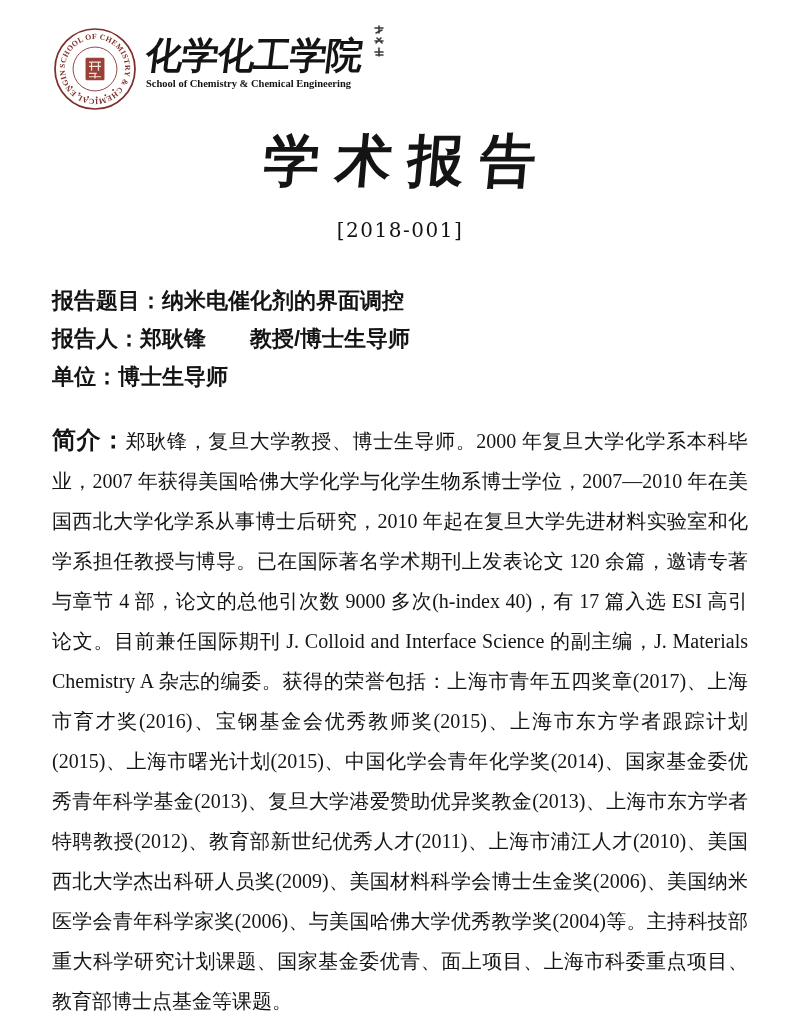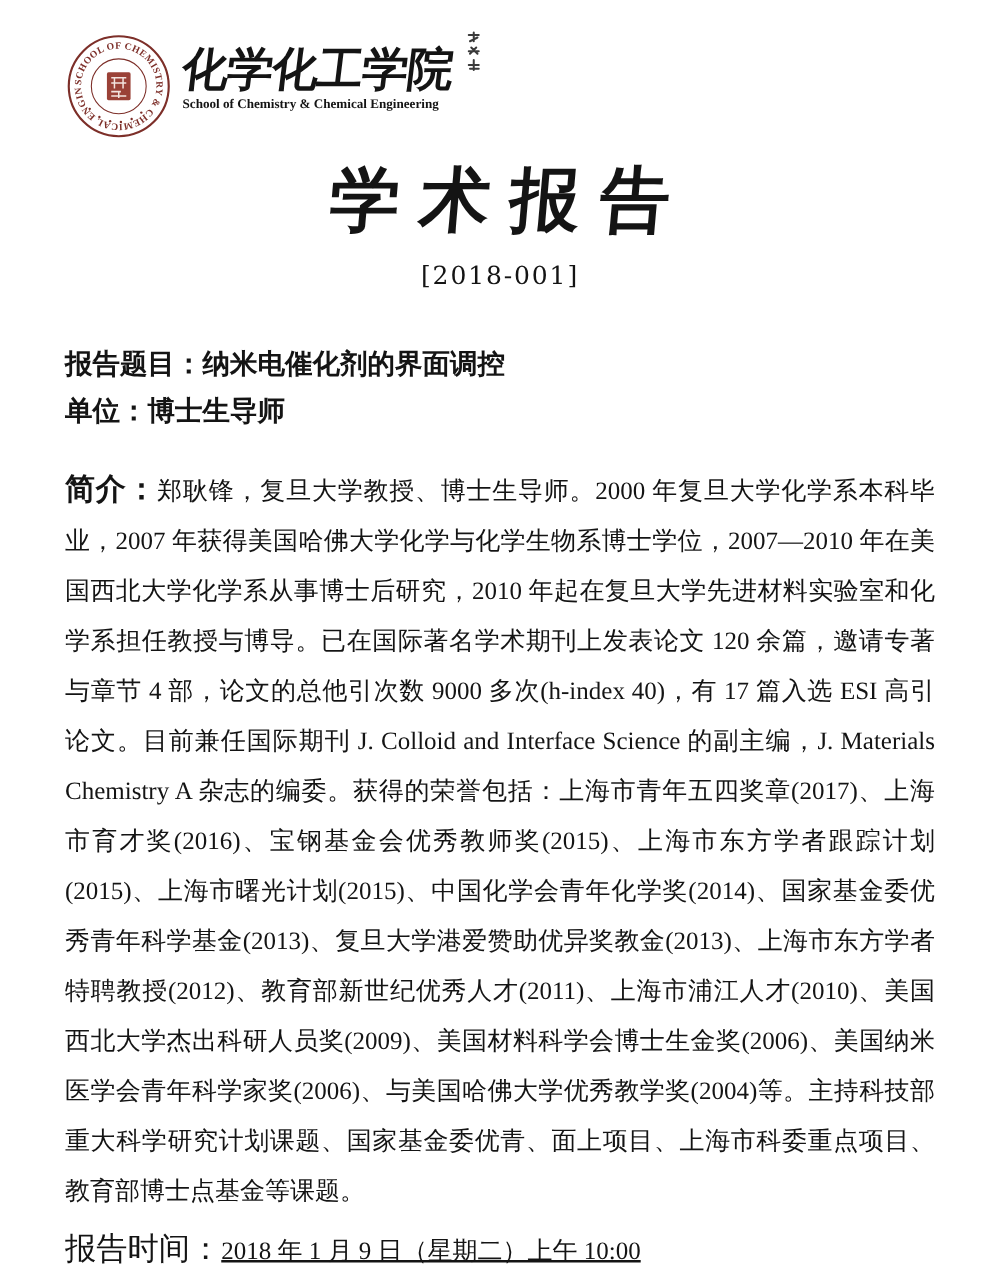--- a/index.html
+++ b/index.html
@@ -24,21 +24,21 @@
   }
   .signature{position:absolute;top:-2px;right:-24px;width:14px;height:34px;}
   
   .title{
     margin-top:10px;text-align:center;
     font-family:"DejaVu Serif", serif;font-weight:bold;font-size:56px;
     letter-spacing:16px;padding-left:16px;transform:skewX(-5deg);
     line-height:1.15;
   }
   .issue{
-    text-align:center;margin-top:16px;font-size:20px;letter-spacing:1.5px;
+    text-align:center;margin-top:26px;font-size:20px;letter-spacing:1.5px;
     font-family:"DejaVu Serif", serif;
   }
   
   .info{margin-top:40px;font-family:"Liberation Sans", sans-serif;font-weight:bold;font-size:22px;}
   .info-line{line-height:38px;white-space:nowrap;}
   .speaker-title{display:inline-block;margin-left:44px;}
   
   .bio{margin-top:24px;font-size:20px;line-height:40px;text-align:justify;}
   .bio-label{font-family:"Liberation Sans", sans-serif;font-weight:bold;font-size:24px;}
   
@@ -88,20 +88,21 @@
         </g>
       </svg>
     </div>
   </div>
 
   <div class="title">学术报告</div>
   <div class="issue">[2018-001]</div>
 
   <div class="info">
     <div class="info-line"><span>报告题目：</span><span>纳米电催化剂的界面调控</span></div>
+    <div class="info-line"><span>报告人：</span><span>郑耿锋</span><span class="speaker-title">教授/博士生导师</span></div>
     <div class="info-line"><span>单位：</span><span>博士生导师</span></div>
   </div>
 
   <div class="bio"><span class="bio-label">简介：</span><span>郑耿锋，复旦大学教授、博士生导师。2000 年复旦大学化学系本科毕业，2007 年获得美国哈佛大学化学与化学生物系博士学位，2007—2010 年在美国西北大学化学系从事博士后研究，2010 年起在复旦大学先进材料实验室和化学系担任教授与博导。已在国际著名学术期刊上发表论文 120 余篇，邀请专著与章节 4 部，论文的总他引次数 9000 多次(h-index 40)，有 17 篇入选 ESI 高引论文。目前兼任国际期刊 J. Colloid and Interface Science 的副主编，J. Materials Chemistry A 杂志的编委。获得的荣誉包括：上海市青年五四奖章(2017)、上海市育才奖(2016)、宝钢基金会优秀教师奖(2015)、上海市东方学者跟踪计划(2015)、上海市曙光计划(2015)、中国化学会青年化学奖(2014)、国家基金委优秀青年科学基金(2013)、复旦大学港爱赞助优异奖教金(2013)、上海市东方学者特聘教授(2012)、教育部新世纪优秀人才(2011)、上海市浦江人才(2010)、美国西北大学杰出科研人员奖(2009)、美国材料科学会博士生金奖(2006)、美国纳米医学会青年科学家奖(2006)、与美国哈佛大学优秀教学奖(2004)等。主持科技部重大科学研究计划课题、国家基金委优青、面上项目、上海市科委重点项目、教育部博士点基金等课题。</span></div>
 
   <div class="schedule">
     <div class="schedule-line"><span class="schedule-label">报告时间：</span><span class="schedule-value">2018 年 1 月 9 日（星期二）上午 10:00</span></div>
 
   </div>
 

